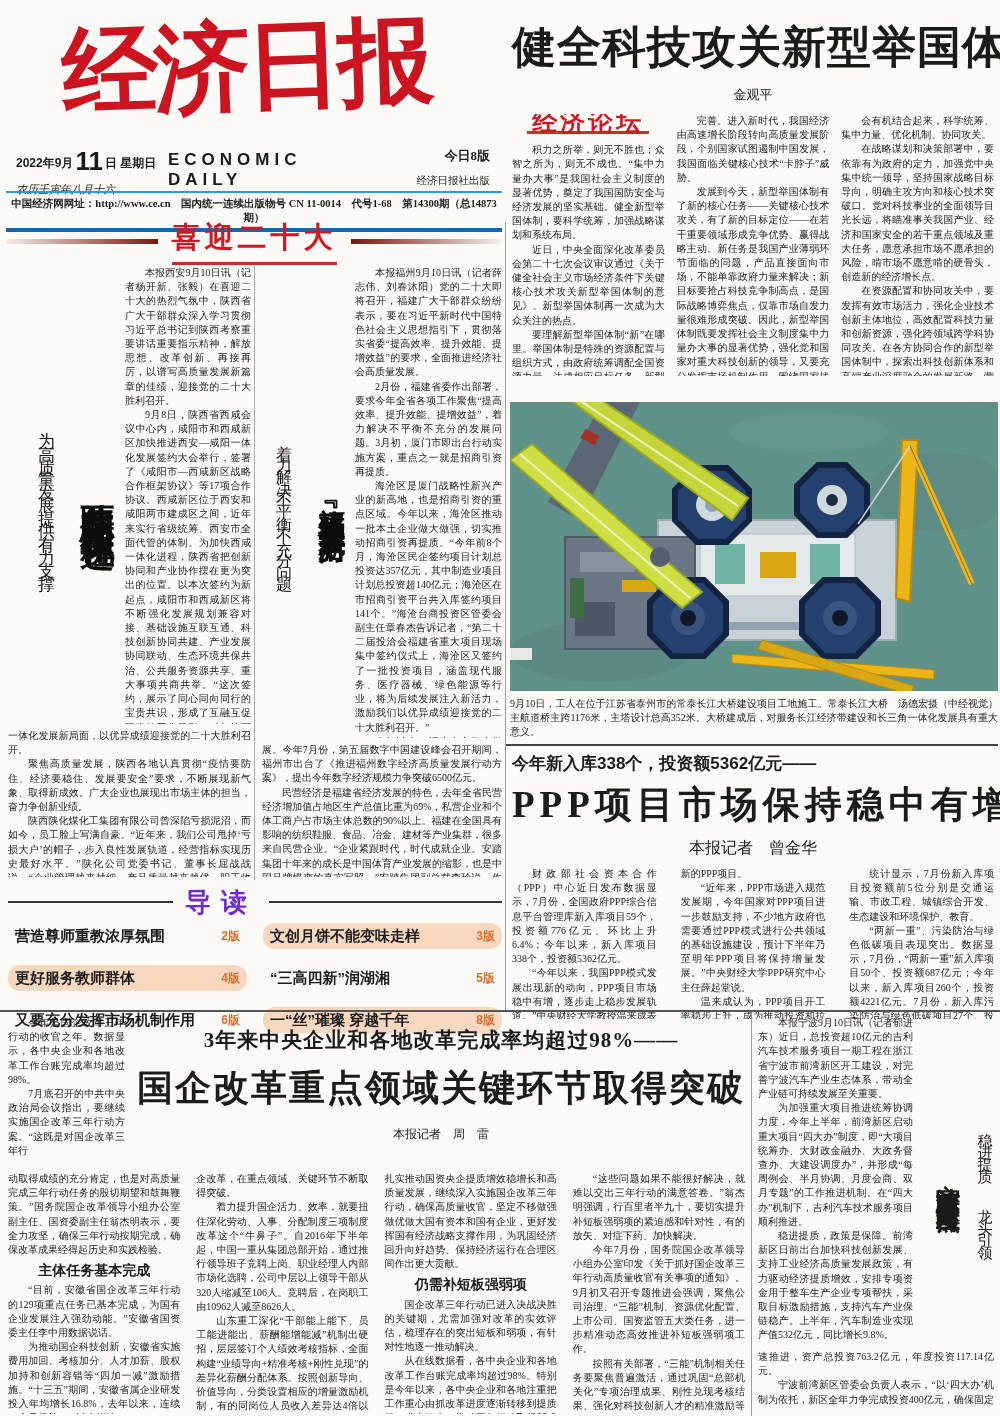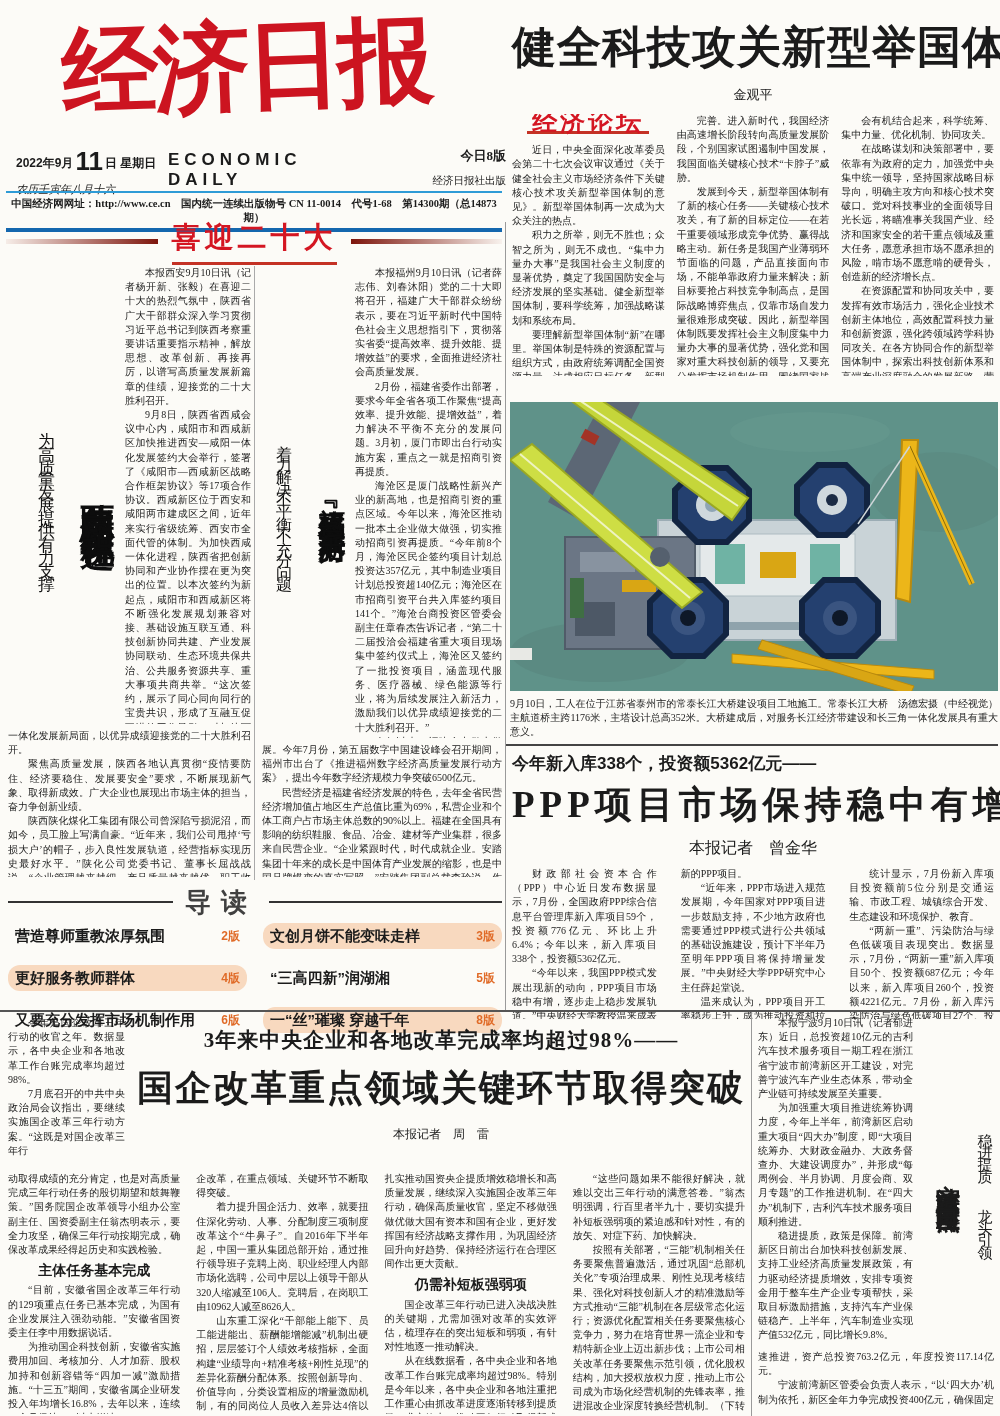--- a/index.html
+++ b/index.html
@@ -15,21 +15,21 @@
   .v-text { writing-mode:vertical-rl; text-orientation:upright; }
   
   .mast-title { left:62px; top:-12px; width:380px; height:158px; font-size:96px; line-height:158px;
     font-weight:bold; color:#cc1420; letter-spacing:-4px; transform:rotate(-2deg); white-space:nowrap; }
   .date-block { left:16px; top:146px; width:160px; font-family:"Liberation Sans",sans-serif; }
   .date-line { font-size:12px; font-weight:bold; }
   .date-day { font-size:26px; font-weight:bold; vertical-align:-3px; padding:0 2px; }
   .lunar { font-size:11px; margin-top:5px; font-family:"Liberation Serif",serif; font-style:italic; }
   .english { left:168px; top:150px; width:200px; font-size:17px; font-weight:bold; letter-spacing:5px;
     font-family:"Liberation Sans",sans-serif; }
-  .edition-block { left:416px; top:147px; width:90px; text-align:right; }
+  .edition-block { left:400px; top:147px; width:90px; text-align:right; }
   .edition { font-size:13px; font-weight:bold; }
   .publisher { font-size:10.5px; margin-top:9px; }
   .info-bar { left:6px; top:191px; width:496px; text-align:center; font-size:10.5px; font-weight:bold;
     padding:4px 0 3px; border-top:2px solid #2e9bd6; border-bottom:4px solid #1467ae; }
   
   .rule-h { background:#444; height:1px; }
   .rule-v { background:#9a9a9a; width:1px; }
   
   .top-article { left:512px; top:18px; width:482px; }
   .top-headline { font-size:44px; font-weight:bold; text-align:center; letter-spacing:1px; white-space:nowrap; }
@@ -50,21 +50,21 @@
   .vert-article { display:block; }
   .va-row { display:flex; }
   .va-kicker { font-size:17px; letter-spacing:13px; color:#111; padding-top:4px; width:38px; text-align:center; }
   .va-headline { font-weight:bold; color:#0d0d0d; }
   .va-body { flex:1; overflow:hidden; padding-left:5px; }
   .va-wide { overflow:hidden; margin-top:5px; }
   
   .daodu { left:8px; top:885px; width:494px; }
   .daodu-head { display:flex; align-items:center; gap:12px; height:34px; }
   .daodu-line { height:2px; background:#333; }
-  .daodu-label { color:#404040; font-size:26px; font-weight:bold; letter-spacing:10px;
+  .daodu-label { color:#6d28d9; font-size:26px; font-weight:bold; letter-spacing:10px;
     font-family:"Liberation Sans",sans-serif; }
   .daodu-grid { display:grid; grid-template-columns:1fr 1fr; column-gap:6px; row-gap:3px; margin-top:4px;gap:16px; }
   .daodu-item { display:flex; justify-content:space-between; align-items:center; height:26px; padding:0 7px;
     font-family:"Liberation Sans",sans-serif; font-weight:bold; font-size:15px; }
   .daodu-item.shaded { background:#f8d9bf;border-radius:12px; }
   .daodu-page { color:#e06b28; font-size:12px; }
   
   .photo { left:510px; top:402px; width:488px; height:289px; }
   .caption { left:510px; top:697px; width:488px; font-size:10px; line-height:14px; text-align:justify; }
   .caption .credit { float:right; padding-left:10px; }
@@ -110,22 +110,22 @@
     <div class="publisher">经济日报社出版</div>
   </div>
   <div class="abs info-bar">中国经济网网址：http://www.ce.cn　国内统一连续出版物号 CN 11-0014　代号1-68　第14300期（总14873期）</div>
 
   <div class="abs top-article">
     <div class="top-headline">健全科技攻关新型举国体制</div>
     <div class="top-byline">金观平</div>
     <div class="top-cols body-text">
       <div class="top-col">
         <span class="forum-label">经济论坛</span>
+        <p class="para">积力之所举，则无不胜也；众智之所为，则无不成也。“集中力量办大事”是我国社会主义制度的显著优势，奠定了我国国防安全与经济发展的坚实基础。健全新型举国体制，要科学统筹，加强战略谋划和系统布局。</p>
         <p class="para">近日，中央全面深化改革委员会第二十七次会议审议通过《关于健全社会主义市场经济条件下关键核心技术攻关新型举国体制的意见》。新型举国体制再一次成为大众关注的热点。</p>
-        <p class="para">积力之所举，则无不胜也；众智之所为，则无不成也。“集中力量办大事”是我国社会主义制度的显著优势，奠定了我国国防安全与经济发展的坚实基础。健全新型举国体制，要科学统筹，加强战略谋划和系统布局。</p>
         <p class="para">要理解新型举国体制“新”在哪里。举国体制是特殊的资源配置与组织方式，由政府统筹调配全国资源力量，达成相应目标任务。新型举国体制是在原有举国体制基础上的继承与创新。新中国成立初期的举国体制与当时基础薄弱、人才短缺的条件相适应，更多依靠政府行政动员和集中计划调配能力。改革开放后，我国以经济建设为中心，中国特色社会主义市场经济体制逐步建立并日益</p>
       </div>
       <div class="top-col">
         <p class="para">完善。进入新时代，我国经济由高速增长阶段转向高质量发展阶段，个别国家试图遏制中国发展，我国面临关键核心技术“卡脖子”威胁。</p>
         <p class="para">发展到今天，新型举国体制有了新的核心任务——关键核心技术攻关，有了新的目标定位——在若干重要领域形成竞争优势、赢得战略主动。新任务是我国产业薄弱环节面临的问题，产品直接面向市场，不能单靠政府力量来解决；新目标要抢占科技竞争制高点，是国际战略博弈焦点，仅靠市场自发力量很难形成突破。因此，新型举国体制既要发挥社会主义制度集中力量办大事的显著优势，强化党和国家对重大科技创新的领导，又要充分发挥市场机制作用，围绕国家战略需求优化配置创新资源。</p>
 
       </div>
       <div class="top-col">
         <p class="para">会有机结合起来，科学统筹、集中力量、优化机制、协同攻关。</p>
         <p class="para">在战略谋划和决策部署中，要依靠有为政府的定力，加强党中央集中统一领导，坚持国家战略目标导向，明确主攻方向和核心技术突破口。党对科技事业的全面领导目光长远，将瞄准事关我国产业、经济和国家安全的若干重点领域及重大任务，愿意承担市场不愿承担的风险，啃市场不愿意啃的硬骨头，创造新的经济增长点。</p>
@@ -328,20 +328,21 @@
 
       </div>
       <div class="soe-col">
         <p style="text-align:justify;">扎实推动国资央企提质增效稳增长和高质量发展，继续深入实施国企改革三年行动，确保高质量收官，坚定不移做强做优做大国有资本和国有企业，更好发挥国有经济战略支撑作用，为巩固经济回升向好趋势、保持经济运行在合理区间作出更大贡献。</p>
         <div class="subhead">仍需补短板强弱项</div>
         <p class="para">国企改革三年行动已进入决战决胜的关键期，尤需加强对改革的实效评估，梳理存在的突出短板和弱项，有针对性地逐一推动解决。</p>
         <p class="para">从在线数据看，各中央企业和各地改革工作台账完成率均超过98%。特别是今年以来，各中央企业和各地注重把工作重心由抓改革进度逐渐转移到提质量、求实效上，推动三年行动取得新成果。但必须清醒认识到，改革仍存在不平衡、穿透基层一线不够、部分重点改革任务形到神不到、改革质量和实效仍需提高等突出问题，个别单位有“到站”松动倾向，下一步努力提升方位不明。</p>
       </div>
       <div class="soe-col">
         <p class="para">“这些问题如果不能很好解决，就难以交出三年行动的满意答卷。”翁杰明强调，行百里者半九十，要切实提升补短板强弱项的紧迫感和针对性，有的放矢、对症下药、加快解决。</p>
+        <p class="para">今年7月份，国务院国企改革领导小组办公室印发《关于抓好国企改革三年行动高质量收官有关事项的通知》。9月初又召开专题推进会强调，聚焦公司治理、“三能”机制、资源优化配置、上市公司、国资监管五大类任务，进一步精准动态高效推进补短板强弱项工作。</p>
         <p class="para">按照有关部署，“三能”机制相关任务要聚焦普遍激活，通过巩固“总部机关化”专项治理成果、刚性兑现考核结果、强化对科技创新人才的精准激励等方式推动“三能”机制在各层级常态化运行；资源优化配置相关任务要聚焦核心竞争力，努力在培育世界一流企业和专精特新企业上迈出新步伐；上市公司相关改革任务要聚焦示范引领，优化股权结构，加大授权放权力度，推动上市公司成为市场化经营机制的先锋表率，推进混改企业深度转换经营机制。（下转第二版）</p>
       </div>
     </div>
   </div>
 
   <div class="abs ningbo">
     <div class="nb-row">
       <div class="nb-body body-text">
         <p class="para">本报宁波9月10日讯（记者郁进东）近日，总投资超10亿元的吉利汽车技术服务项目一期工程在浙江省宁波市前湾新区开工建设，对完善宁波汽车产业生态体系，带动全产业链可持续发展至关重要。</p>
         <p class="para">为加强重大项目推进统筹协调力度，今年上半年，前湾新区启动重大项目“四大办”制度，即“大项目统筹办、大财政金融办、大政务督查办、大建设调度办”，并形成“每周例会、半月协调、月度会商、双月专题”的工作推进机制。在“四大办”机制下，吉利汽车技术服务项目顺利推进。</p>

